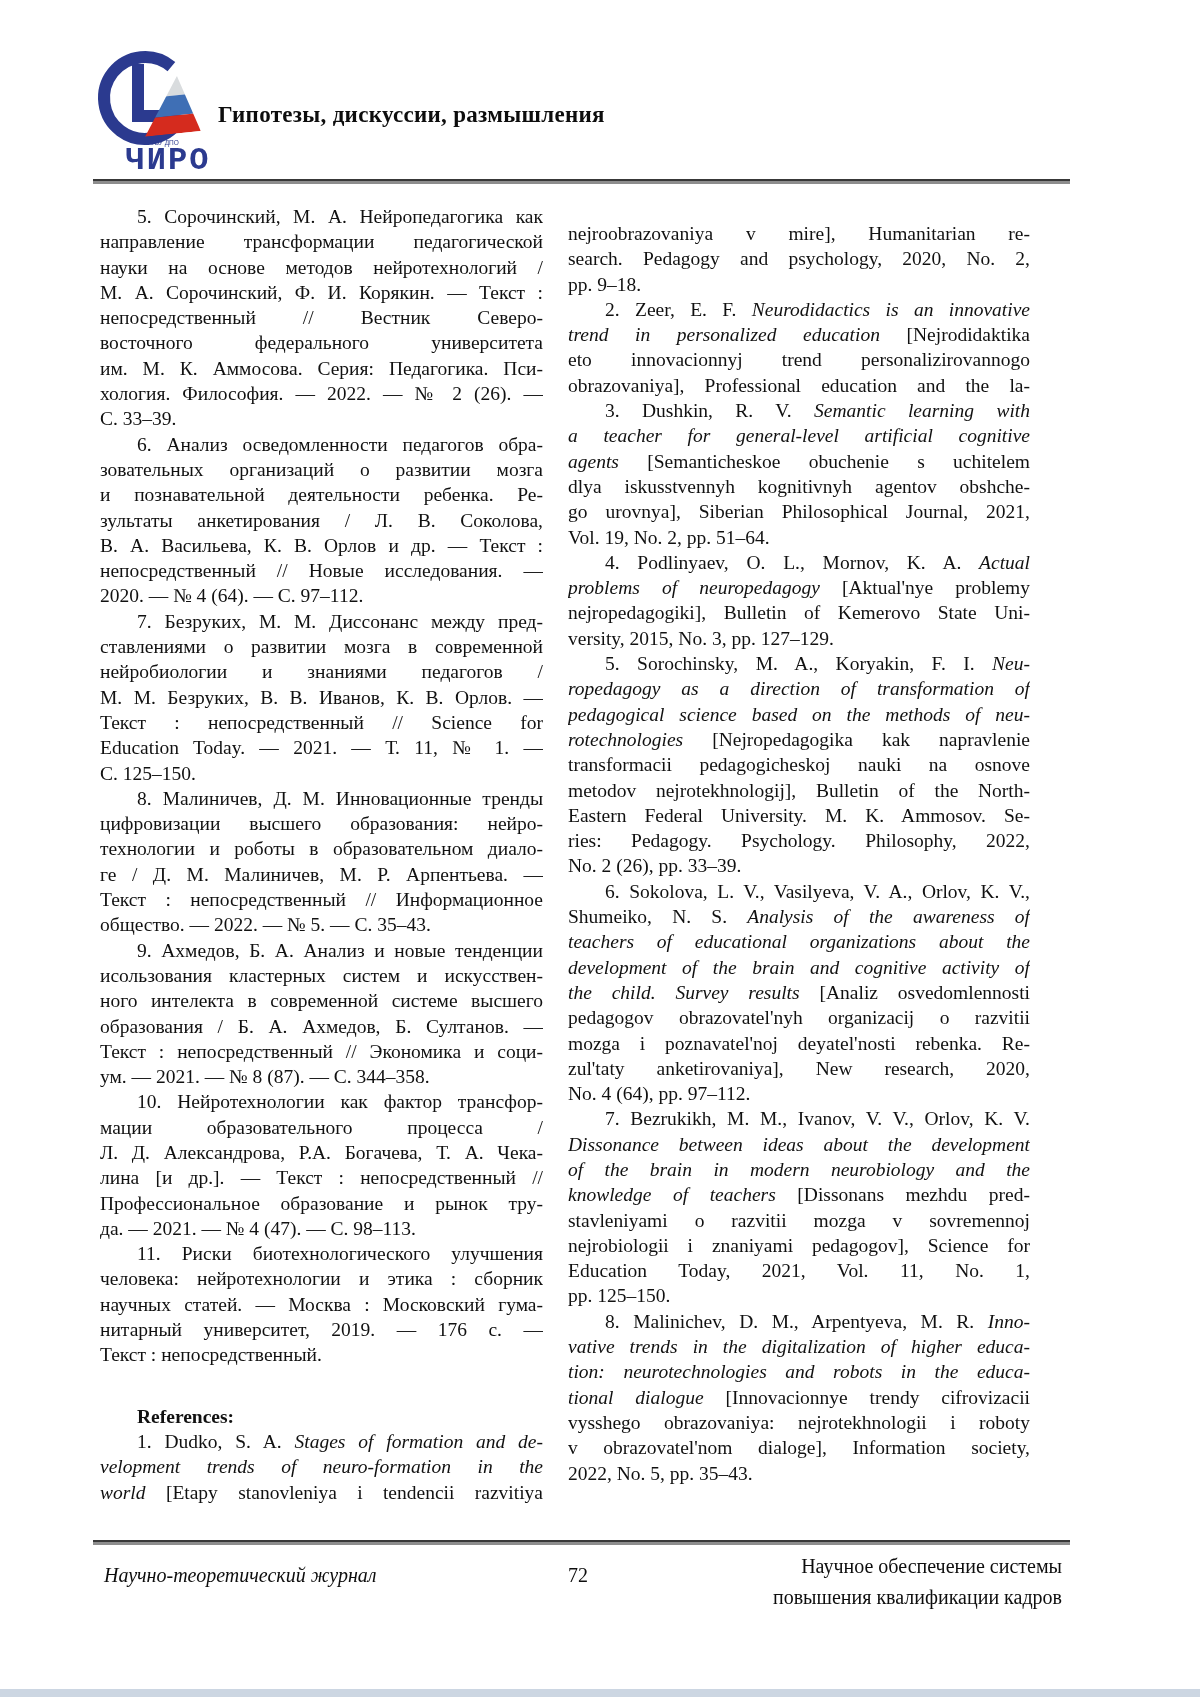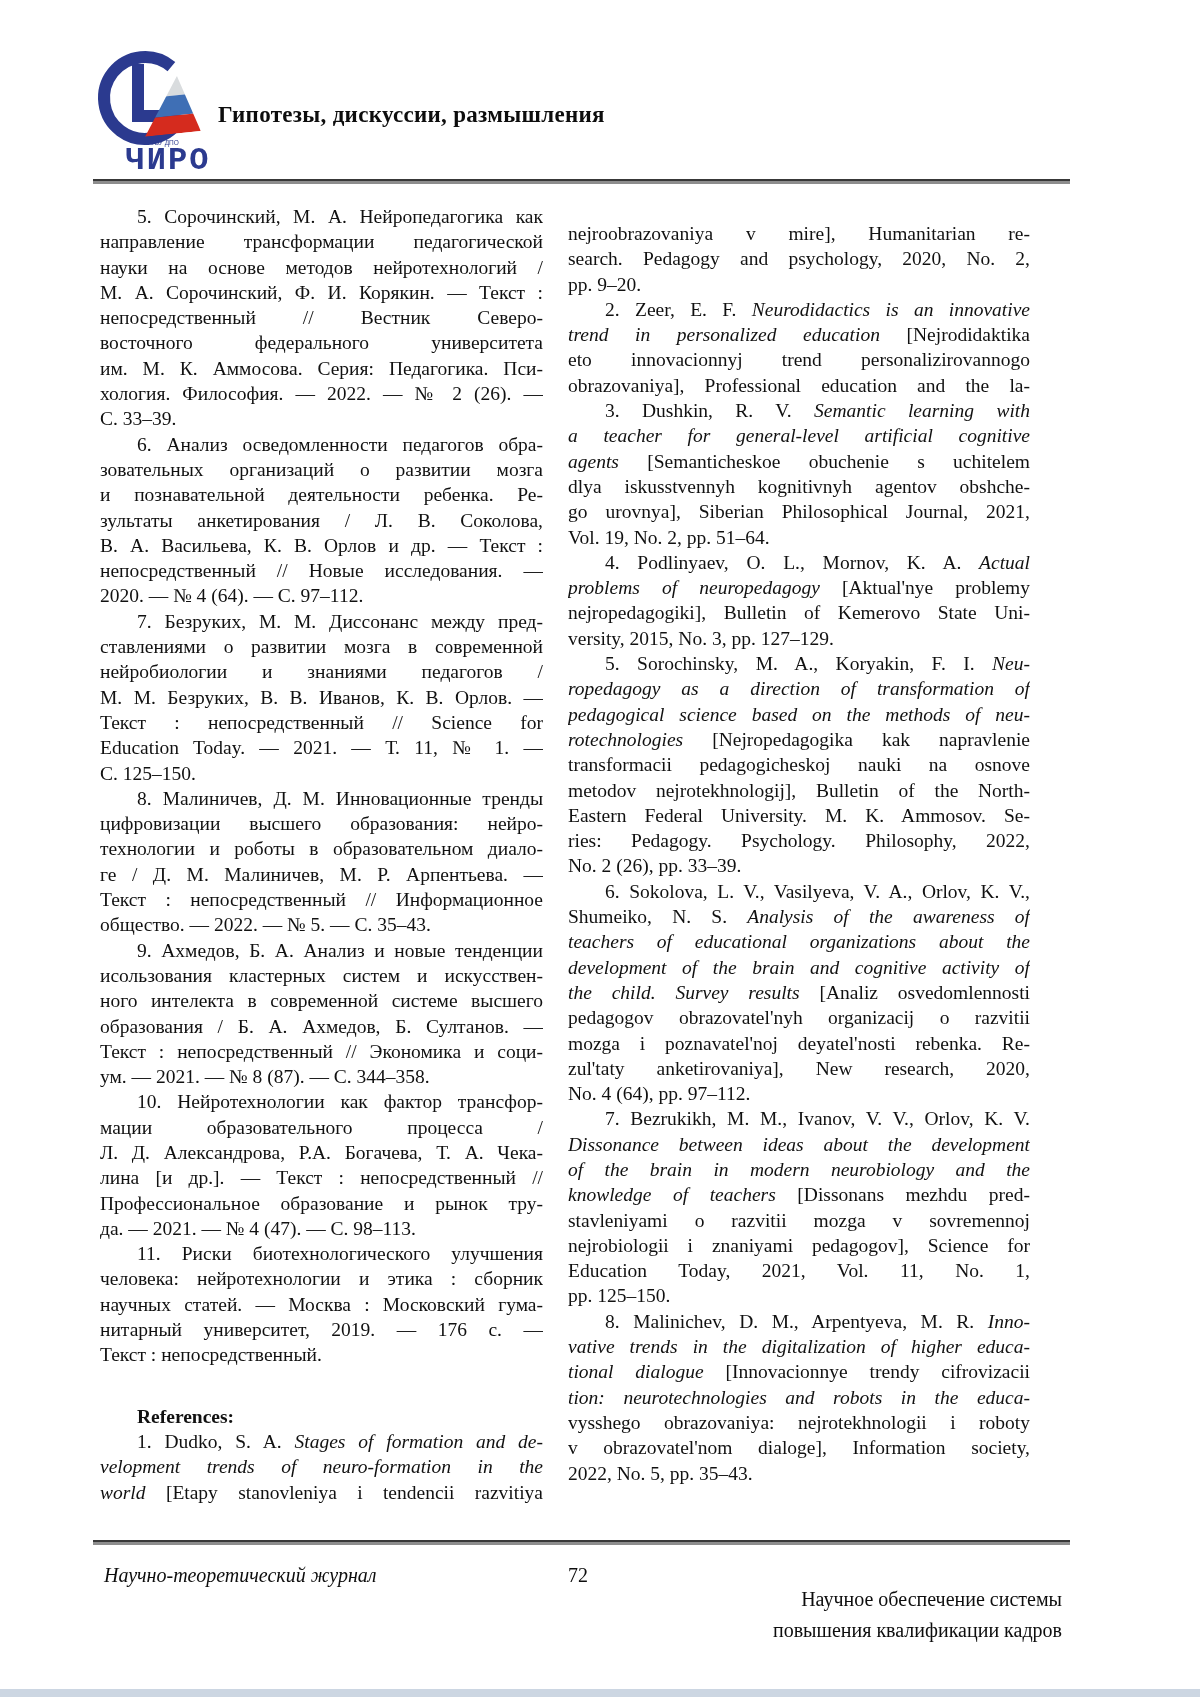--- a/index.html
+++ b/index.html
@@ -51,21 +51,21 @@
   .para.cont .line.first{text-indent:0;margin-top:17px;}
   .para.heading .line{font-weight:bold;}
   
   .page-footer{
     position:absolute;left:100px;top:1551px;width:962px;
     display:flex;align-items:flex-start;
     font-size:20px;color:#0d0d0d;
   }
   .f-left{width:360px;padding-top:13px;padding-left:4px;font-style:italic;}
   .f-center{flex:1;text-align:center;padding-top:13px;}
-  .f-right{width:370px;text-align:right;line-height:31px;margin-top:33px;}
+  .f-right{width:370px;text-align:right;line-height:31px;}
   .bottom-strip{
     position:absolute;left:0;bottom:0;width:100%;height:8px;
     background:#ccd6e2;
   }
 </style>
 </head>
 <body>
 
 <div class="page">
 
@@ -161,21 +161,21 @@
         <div class="para">
           <div class="line first"><span>1. Dudko, S. A. </span><i>Stages of formation and de-</i></div>
           <div class="line"><i>velopment trends of neuro-formation in the</i></div>
           <div class="line"><i>world</i><span> [Etapy stanovleniya i tendencii razvitiya</span></div>
         </div>
       </div>
     <div class="col-right" id="col-right">
         <div class="para cont">
           <div class="line first"><span>nejroobrazovaniya v mire], Humanitarian re-</span></div>
           <div class="line"><span>search. Pedagogy and psychology, 2020, No. 2,</span></div>
-          <div class="line last"><span>pp. 9–20.</span></div>
+          <div class="line last"><span>pp. 9–18.</span></div>
         </div>
         <div class="para">
           <div class="line first"><span>2. Zeer, E. F. </span><i>Neurodidactics is an innovative</i></div>
           <div class="line"><i>trend in personalized education</i><span> [Nejrodidaktika</span></div>
           <div class="line"><span>eto innovacionnyj trend personalizirovannogo</span></div>
           <div class="line"><span>obrazovaniya], Professional education and the la-</span></div>
         </div>
         <div class="para">
           <div class="line first"><span>3. Dushkin, R. V. </span><i>Semantic learning with</i></div>
           <div class="line"><i>a teacher for general-level artificial cognitive</i></div>
@@ -218,22 +218,22 @@
           <div class="line"><i>of the brain in modern neurobiology and the</i></div>
           <div class="line"><i>knowledge of teachers</i><span> [Dissonans mezhdu pred-</span></div>
           <div class="line"><span>stavleniyami o razvitii mozga v sovremennoj</span></div>
           <div class="line"><span>nejrobiologii i znaniyami pedagogov], Science for</span></div>
           <div class="line"><span>Education Today, 2021, Vol. 11, No. 1,</span></div>
           <div class="line last"><span>pp. 125–150.</span></div>
         </div>
         <div class="para">
           <div class="line first"><span>8. Malinichev, D. M., Arpentyeva, M. R. </span><i>Inno-</i></div>
           <div class="line"><i>vative trends in the digitalization of higher educa-</i></div>
+          <div class="line"><i>tion: neurotechnologies and robots in the educa-</i></div>
           <div class="line"><i>tional dialogue</i><span> [Innovacionnye trendy cifrovizacii</span></div>
-          <div class="line"><i>tion: neurotechnologies and robots in the educa-</i></div>
           <div class="line"><span>vysshego obrazovaniya: nejrotekhnologii i roboty</span></div>
           <div class="line"><span>v obrazovatel'nom dialoge], Information society,</span></div>
           <div class="line last"><span>2022, No. 5, pp. 35–43.</span></div>
         </div>
       </div>
   </div>
 
   <div class="rule footer"></div>
   <div class="page-footer">
     <div class="f-left">Научно-теоретический журнал</div>

